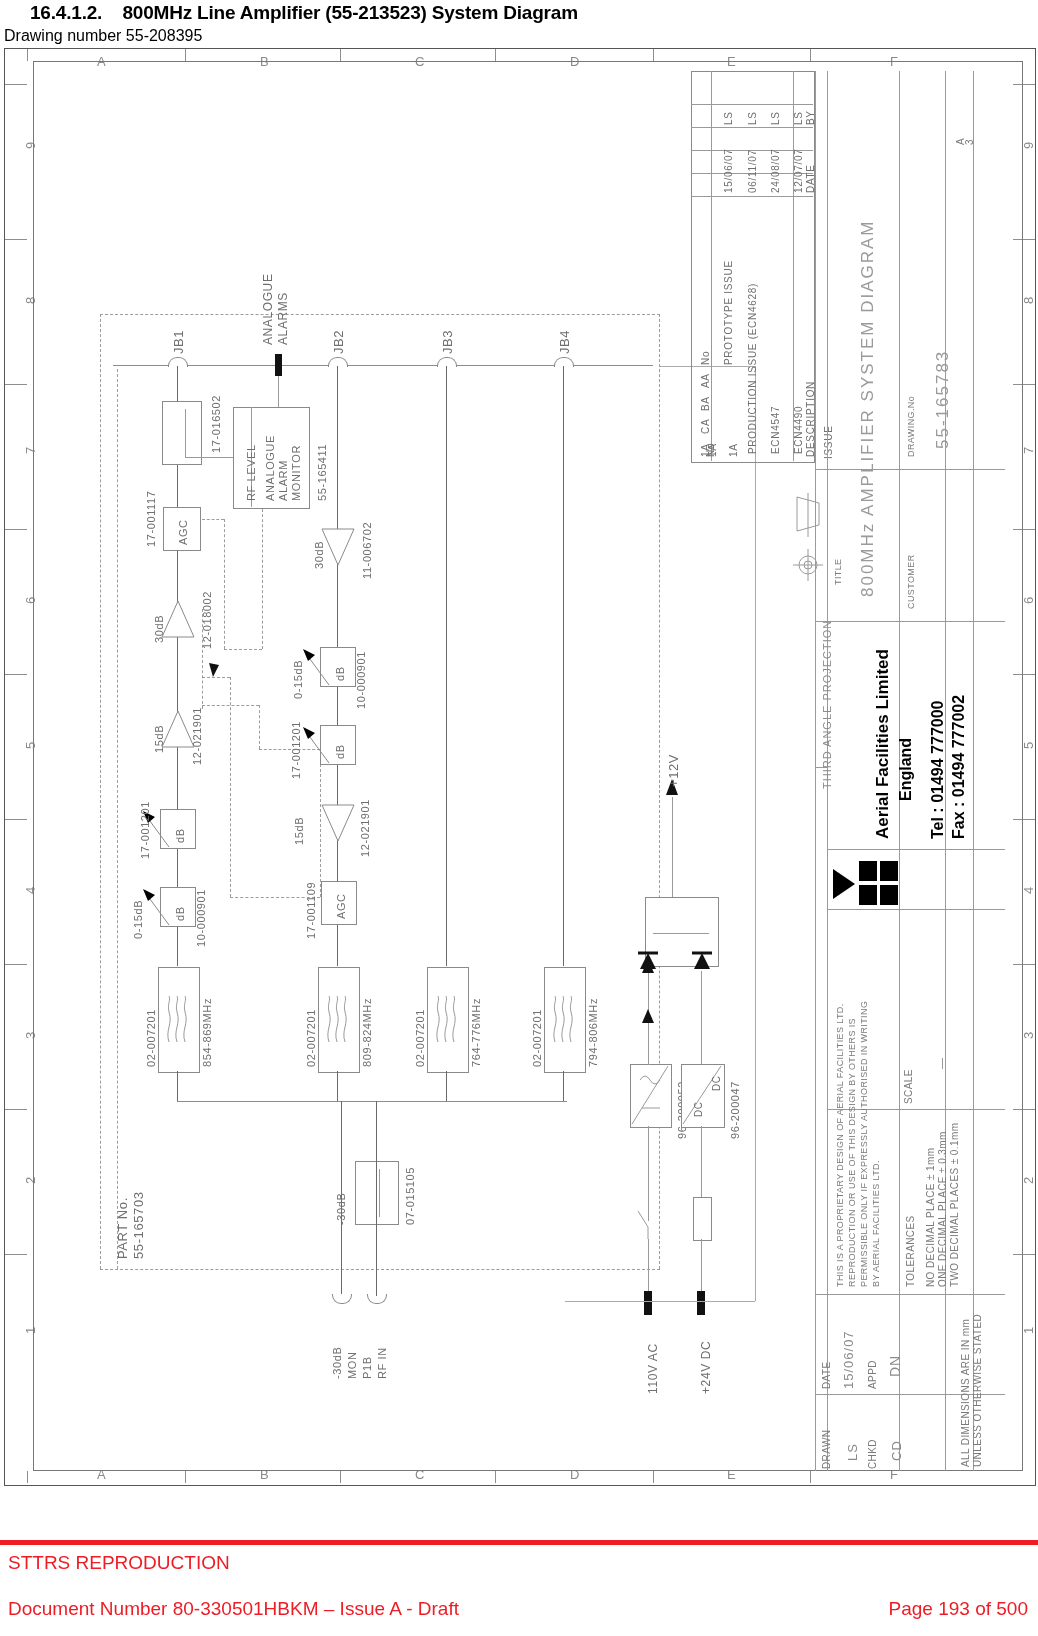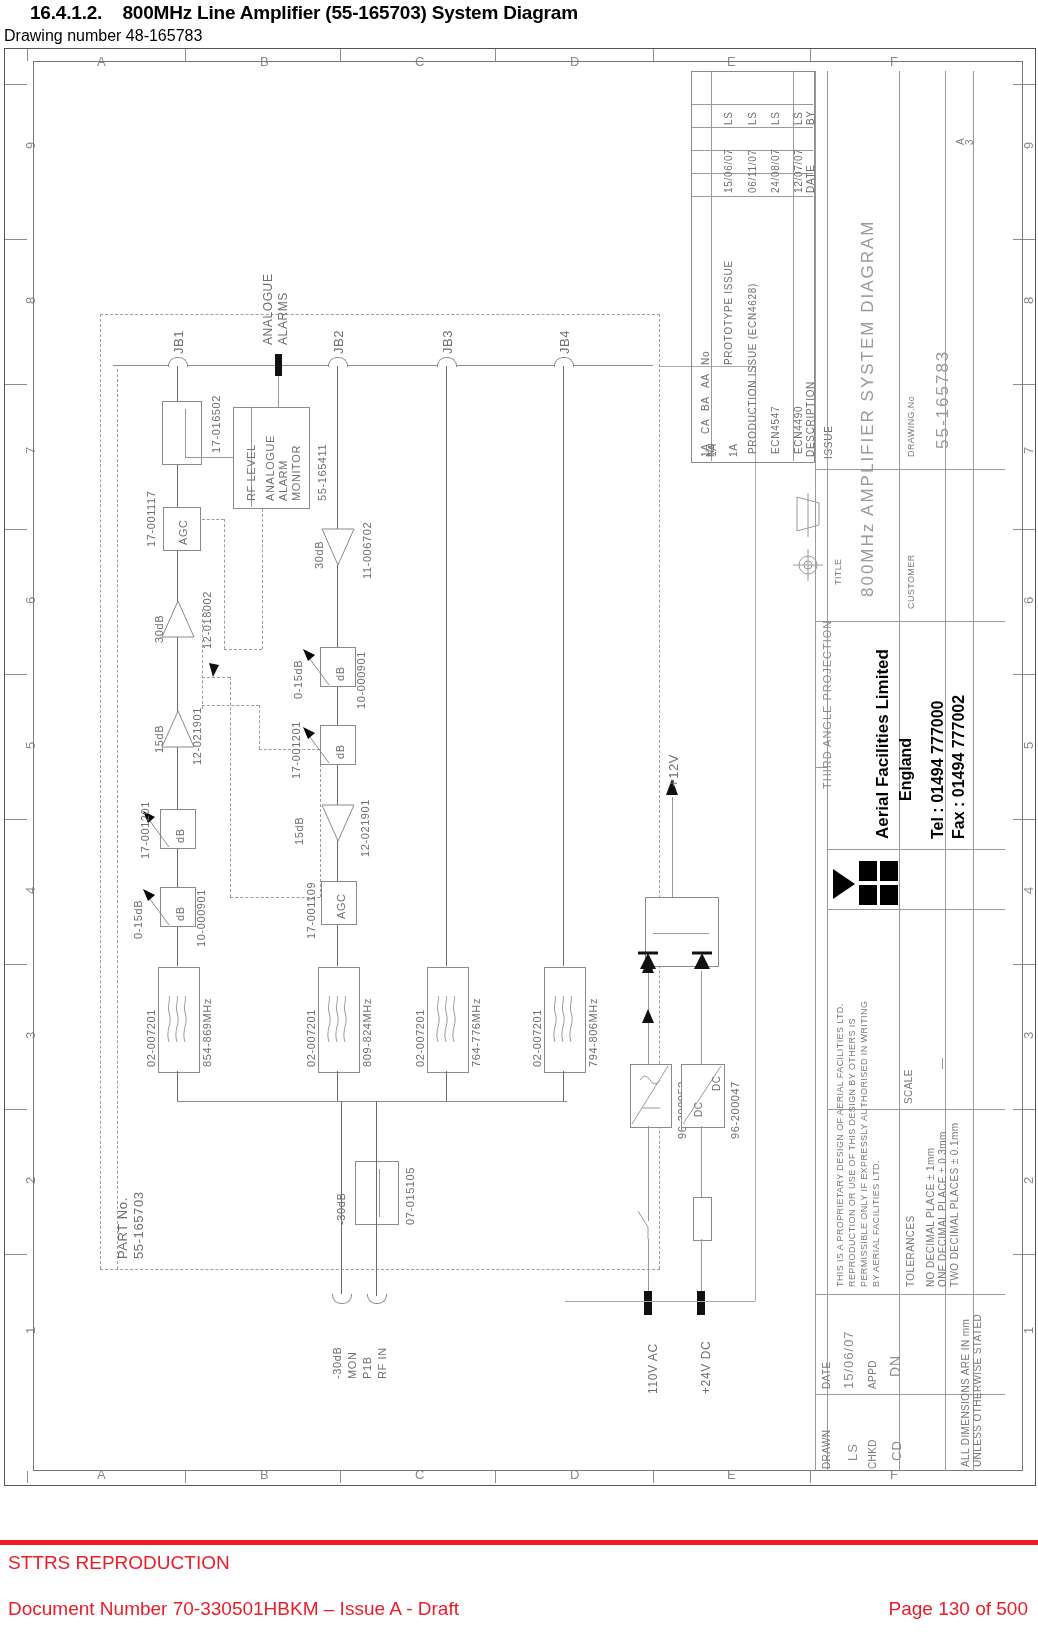--- a/index.html
+++ b/index.html
@@ -50,23 +50,23 @@
   .foot2{position:absolute;left:8px;top:1598px;font-size:19px;color:#ee1c25;white-space:nowrap;}
   .foot3{position:absolute;right:10px;top:1598px;font-size:19px;color:#ee1c25;white-space:nowrap;}
 </style>
 </head>
 <body>
 
 <div class="doc-head">
   <div class="h-title">
     <span>16.4.1.2.</span>
     &nbsp;&nbsp;
-    <span>800MHz Line Amplifier (55-165703) System Diagram</span>
+    <span>800MHz Line Amplifier (55-213523) System Diagram</span>
   </div>
-  <div class="h-sub">Drawing number 48-165783</div>
+  <div class="h-sub">Drawing number 55-208395</div>
 </div>
 
 <div class="sheet">
 
   <div class="zone" style="left:92px;top:5px;">A</div>
   <div class="zone" style="left:255px;top:5px;">B</div>
   <div class="zone" style="left:410px;top:5px;">C</div>
   <div class="zone" style="left:565px;top:5px;">D</div>
   <div class="zone" style="left:722px;top:5px;">E</div>
   <div class="zone" style="left:885px;top:5px;">F</div>
@@ -512,14 +512,14 @@
     <div class="tbt" style="left:718px;top:316px;">PROTOTYPE ISSUE</div>
     <div class="tbt" style="left:718px;top:144px;">15/06/07</div>
     <div class="tbt" style="left:718px;top:76px;">LS</div>
 
   </div>
 
 </div>
 
 <div class="foot-rule"></div>
 <div class="foot1">STTRS REPRODUCTION</div>
-<div class="foot2">Document Number 70-330501HBKM – Issue A - Draft</div>
-<div class="foot3">Page 130 of 500</div>
+<div class="foot2">Document Number 80-330501HBKM – Issue A - Draft</div>
+<div class="foot3">Page 193 of 500</div>
 
 </body></html>

